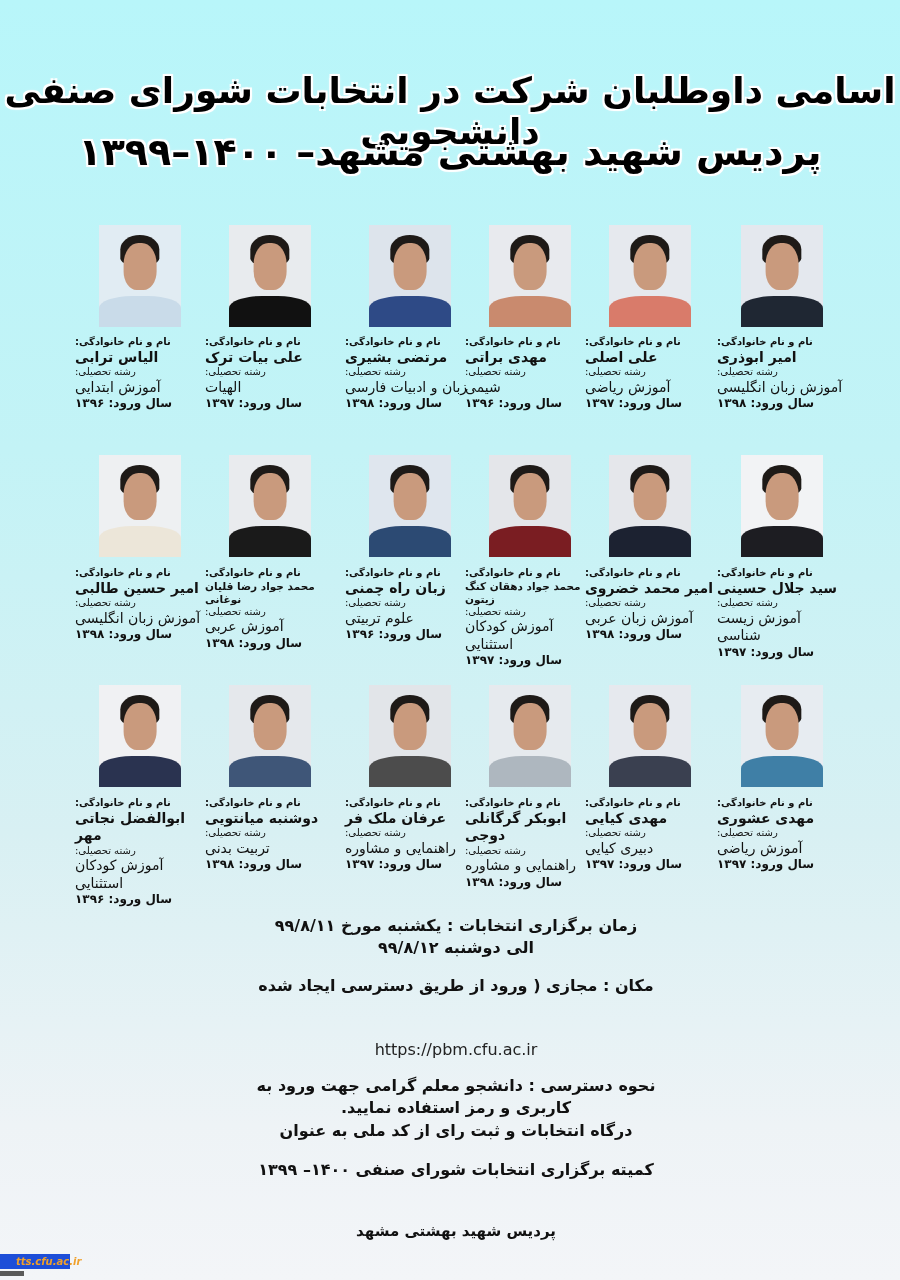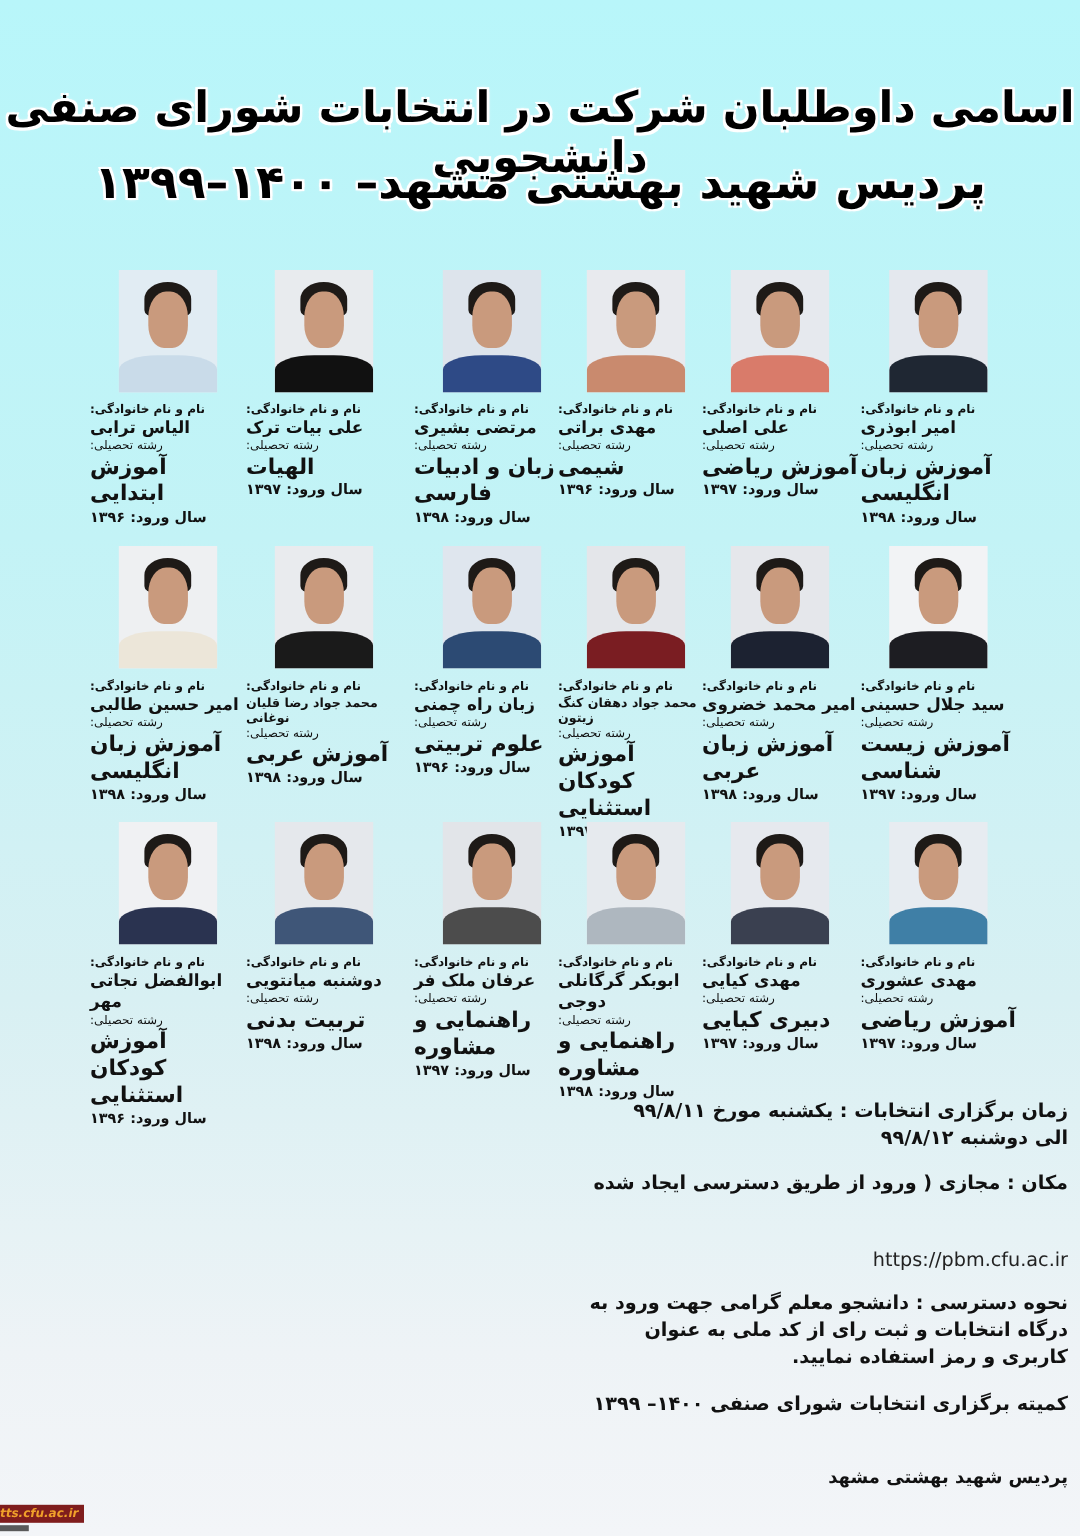--- a/index.html
+++ b/index.html
@@ -32,35 +32,35 @@
   }
   .photo .torso {
     position: absolute; left: 0; right: 0; bottom: 0;
     border-radius: 40% 40% 0 0;
   }
   .info { margin-top: 6px; line-height: 1.25; }
   .lbl { font-size: 10px; font-weight: bold; }
   .name { font-size: 14px; font-weight: bold; }
   .name.small { font-size: 10.5px; }
   .field-lbl { font-size: 10px; }
-  .field { font-size: 18px; font-weight: bold; }
+  .field { font-size: 14px; font-weight: normal; }
   .year { font-size: 12px; font-weight: bold; }
 
-  .footer-block { position: absolute; left: 0; right: 10px; text-align: right; font-weight: bold; margin-left: 12px; }
+  .footer-block { position: absolute; left: 0; right: 0; text-align: center; font-weight: bold; margin-left: 12px; }
   .f-time { top: 915px; font-size: 16px; line-height: 1.35; }
   .f-place { top: 975px; font-size: 16px; line-height: 1.35; }
   .f-url { top: 1040px; font-size: 16px; font-weight: normal; direction: ltr; color: #222; }
   .f-access { top: 1075px; font-size: 16px; line-height: 1.4; }
   .f-committee { top: 1160px; font-size: 16px; }
   .f-campus { top: 1222px; font-size: 15px; }
 
   .watermark {
     position: absolute; left: 0; top: 1254px; width: 70px; height: 15px;
-    background: #7f1d1d; color: #f0a02a; font-size: 10px; font-style: italic; font-weight: bold;
-    direction: ltr; text-align: left; padding-left: 0; box-sizing: border-box; line-height: 15px;
+    background: #1d4ed8; color: #f0a02a; font-size: 10px; font-style: italic; font-weight: bold;
+    direction: ltr; text-align: left; padding-left: 16px; box-sizing: border-box; line-height: 15px;
   }
   .watermark-sub { position: absolute; left: 0; top: 1271px; width: 24px; height: 5px; background: #5a5a5a; }
 </style>
 </head>
 <body>
 
 <div class="title l1">اسامی داوطلبان شرکت در انتخابات شورای صنفی دانشجویی</div>
 <div class="title l2">پردیس شهید بهشتی مشهد– ۱۴۰۰–۱۳۹۹</div>
 
 <div id="cards">
@@ -321,20 +321,20 @@
 <div class="footer-block f-time">
   <div>زمان برگزاری انتخابات : یکشنبه مورخ ۹۹/۸/۱۱</div>
   <div>الی دوشنبه ۹۹/۸/۱۲</div>
 </div>
 <div class="footer-block f-place">
   <div>مکان : مجازی ( ورود از طریق دسترسی ایجاد شده</div>
 </div>
 <div class="footer-block f-url">https://pbm.cfu.ac.ir</div>
 <div class="footer-block f-access">
   <div>نحوه دسترسی : دانشجو معلم گرامی جهت ورود به</div>
+  <div>کاربری و رمز استفاده نمایید.</div>
   <div>درگاه انتخابات و ثبت رای از کد ملی به عنوان</div>
-  <div>کاربری و رمز استفاده نمایید.</div>
 </div>
 <div class="footer-block f-committee">کمیته برگزاری انتخابات شورای صنفی ۱۴۰۰–  ۱۳۹۹</div>
 <div class="footer-block f-campus">پردیس شهید بهشتی مشهد</div>
 
 <div class="watermark">tts.cfu.ac.ir</div>
 <div class="watermark-sub"></div>
 
 </body></html>

